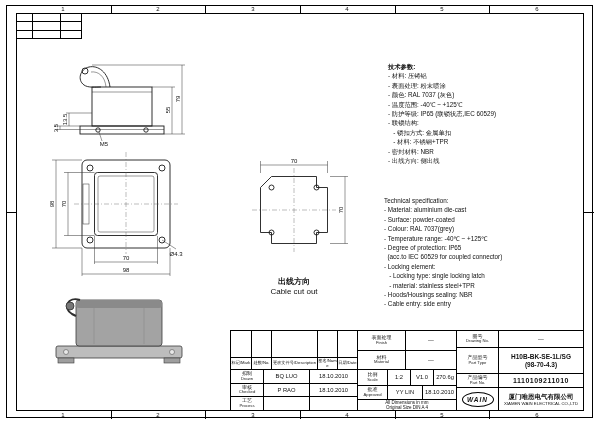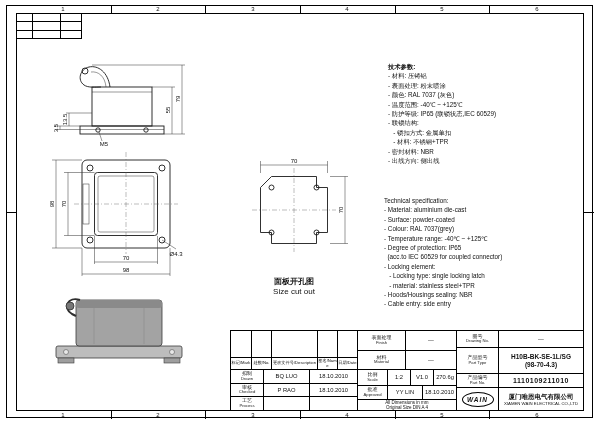--- a/index.html
+++ b/index.html
@@ -165,22 +165,22 @@
       <line class="dim" x1="36.5" y1="17" x2="36.5" y2="5"></line>
       <line class="dim" x1="103.5" y1="17" x2="103.5" y2="5"></line>
       <line class="dim" x1="36.5" y1="9" x2="103.5" y2="9"></line>
       <text x="70" y="7" text-anchor="middle">70</text>
       <line class="dim" x1="106" y1="20.5" x2="124" y2="20.5"></line>
       <line class="dim" x1="106" y1="87.5" x2="124" y2="87.5"></line>
       <line class="dim" x1="121" y1="20.5" x2="121" y2="87.5"></line>
       <text transform="rotate(-90 118.5 54)" x="118.5" y="54" text-anchor="middle">70</text>
     </g>
   </svg>
-  <div class="abs caption-cn" style="left:234px;top:276px;width:120px">面板开孔图</div>
-  <div class="abs caption-en" style="left:234px;top:287px;width:120px">Size cut out</div>
+  <div class="abs caption-cn" style="left:234px;top:276px;width:120px">出线方向</div>
+  <div class="abs caption-en" style="left:234px;top:287px;width:120px">Cable cut out</div>
 
   <svg class="view" style="left:46px;top:286px;width:150px;height:86px" viewBox="0 0 150 86">
     <rect x="10" y="60" width="126" height="12" rx="2" fill="#bdbdbd" stroke="#3a3a3a" stroke-width="0.8"></rect>
     <rect x="12" y="72" width="16" height="5" fill="#9e9e9e" stroke="#3a3a3a" stroke-width="0.6"></rect>
     <rect x="118" y="72" width="16" height="5" fill="#9e9e9e" stroke="#3a3a3a" stroke-width="0.6"></rect>
     <rect x="30" y="14" width="86" height="46" rx="3" fill="#a3a3a3" stroke="#3a3a3a" stroke-width="0.8"></rect>
     <rect x="30" y="14" width="86" height="8" rx="3" fill="#8a8a8a"></rect>
     <line x1="48" y1="22" x2="48" y2="58" stroke="#8a8a8a" stroke-width="0.6"></line>
     <line x1="98" y1="22" x2="98" y2="58" stroke="#8a8a8a" stroke-width="0.6"></line>
     <path d="M34,14 C22,10 16,22 26,28 L30,30" fill="none" stroke="#2e2e2e" stroke-width="2"></path>

